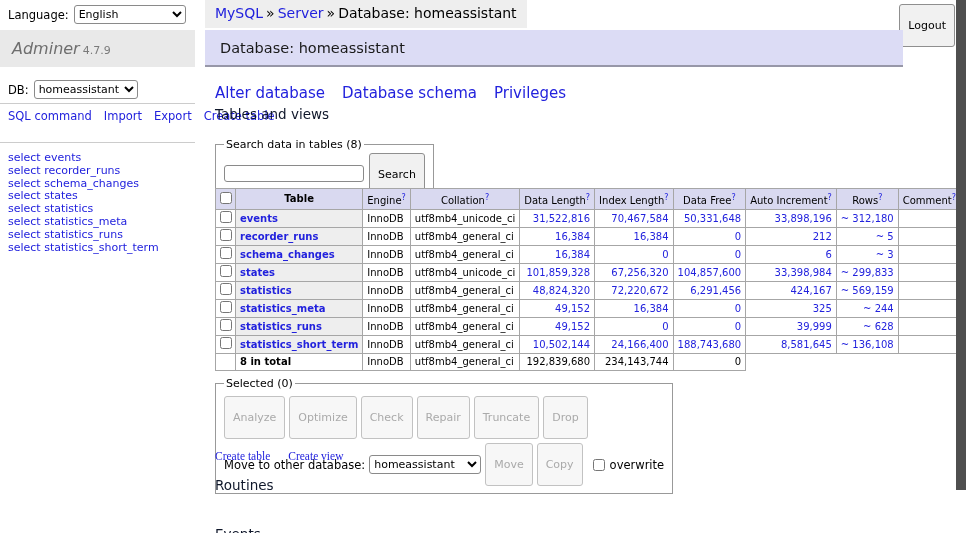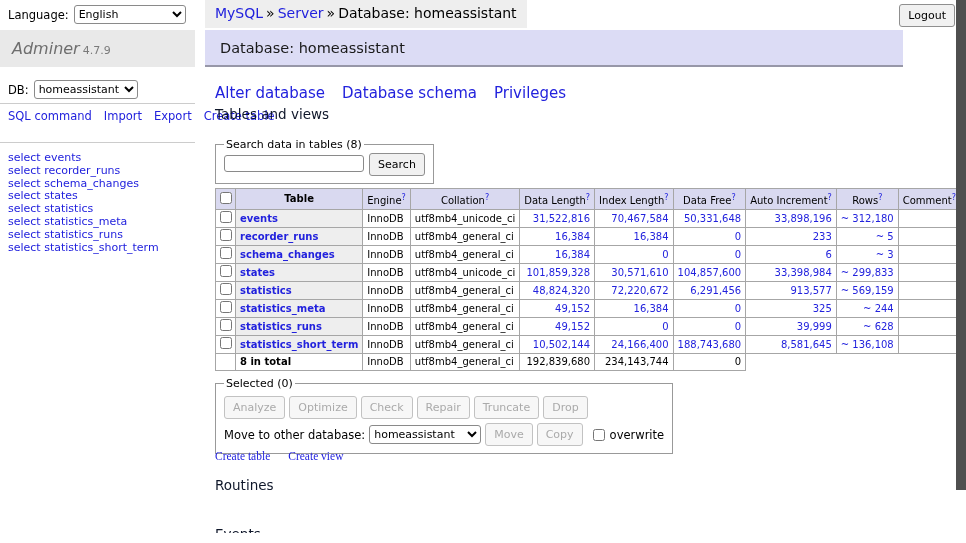--- a/index.html
+++ b/index.html
@@ -6,21 +6,21 @@
     --link:#2222dd; --band-lavender:#dcdcf5; --band-gray:#e9e9e9;
     --thead-bg:#d9d9f0; --th-bg:#eeeeee; --table-border:#a6a6a6;
     --breadcrumb-bg:#eeeeee; --scrollbar-thumb:#4f4f4f;
   }
   html,body{margin:0;padding:0;}
   #app{position:relative;width:966px;height:533px;overflow:hidden;background:#fff;
        font-family:"DejaVu Sans","Liberation Sans",sans-serif;color:#000;}
   a{color:var(--link);text-decoration:none;cursor:pointer;}
   select{font-size:11px;height:19px;border:1px solid #8a8a8a;border-radius:3px;background:#fff;
          font-family:inherit;}
-  .btn{font-size:11px;padding:4px 8px;background:#f1f1f1;border:1px solid #8f8f8f;border-radius:3px;
+  .btn{font-size:11px;padding:14px 8px;background:#f1f1f1;border:1px solid #8f8f8f;border-radius:3px;
        color:#000;font-family:inherit;cursor:pointer;}
   .btn:disabled{color:#aaa;border-color:#c2c2c2;background:#f7f7f7;}
   input[type=checkbox]{width:12px;height:12px;margin:1px;}
 
   .lang-row{position:absolute;left:8px;top:5px;font-size:11.5px;display:flex;align-items:center;gap:5px;}
   .lang-row select{width:112px;}
   .breadcrumb{position:absolute;left:205px;top:0;background:var(--breadcrumb-bg);
               padding:5px 10px 7px;font-size:14px;}
   .breadcrumb .sep{color:#000;margin:0 3px;}
   #logout{position:absolute;top:4px;right:11px;}
@@ -172,21 +172,21 @@
           <td></td>
         </tr>
         <tr>
           <td class="check"><input type="checkbox" style=""></td>
           <th><a>recorder_runs</a></th>
           <td>InnoDB</td>
           <td>utf8mb4_general_ci</td>
           <td class="num"><a>16,384</a></td>
           <td class="num"><a>16,384</a></td>
           <td class="num"><a>0</a></td>
-          <td class="num"><a>233</a></td>
+          <td class="num"><a>212</a></td>
           <td class="num"><a>~ 5</a></td>
           <td></td>
         </tr>
         <tr>
           <td class="check"><input type="checkbox" style=""></td>
           <th><a>schema_changes</a></th>
           <td>InnoDB</td>
           <td>utf8mb4_general_ci</td>
           <td class="num"><a>16,384</a></td>
           <td class="num"><a>0</a></td>
@@ -194,35 +194,35 @@
           <td class="num"><a>6</a></td>
           <td class="num"><a>~ 3</a></td>
           <td></td>
         </tr>
         <tr>
           <td class="check"><input type="checkbox" style=""></td>
           <th><a>states</a></th>
           <td>InnoDB</td>
           <td>utf8mb4_unicode_ci</td>
           <td class="num"><a>101,859,328</a></td>
-          <td class="num"><a>30,571,610</a></td>
+          <td class="num"><a>67,256,320</a></td>
           <td class="num"><a>104,857,600</a></td>
           <td class="num"><a>33,398,984</a></td>
           <td class="num"><a>~ 299,833</a></td>
           <td></td>
         </tr>
         <tr>
           <td class="check"><input type="checkbox" style=""></td>
           <th><a>statistics</a></th>
           <td>InnoDB</td>
           <td>utf8mb4_general_ci</td>
           <td class="num"><a>48,824,320</a></td>
           <td class="num"><a>72,220,672</a></td>
           <td class="num"><a>6,291,456</a></td>
-          <td class="num"><a>913,577</a></td>
+          <td class="num"><a>424,167</a></td>
           <td class="num"><a>~ 569,159</a></td>
           <td></td>
         </tr>
         <tr>
           <td class="check"><input type="checkbox" style=""></td>
           <th><a>statistics_meta</a></th>
           <td>InnoDB</td>
           <td>utf8mb4_general_ci</td>
           <td class="num"><a>49,152</a></td>
           <td class="num"><a>16,384</a></td>

